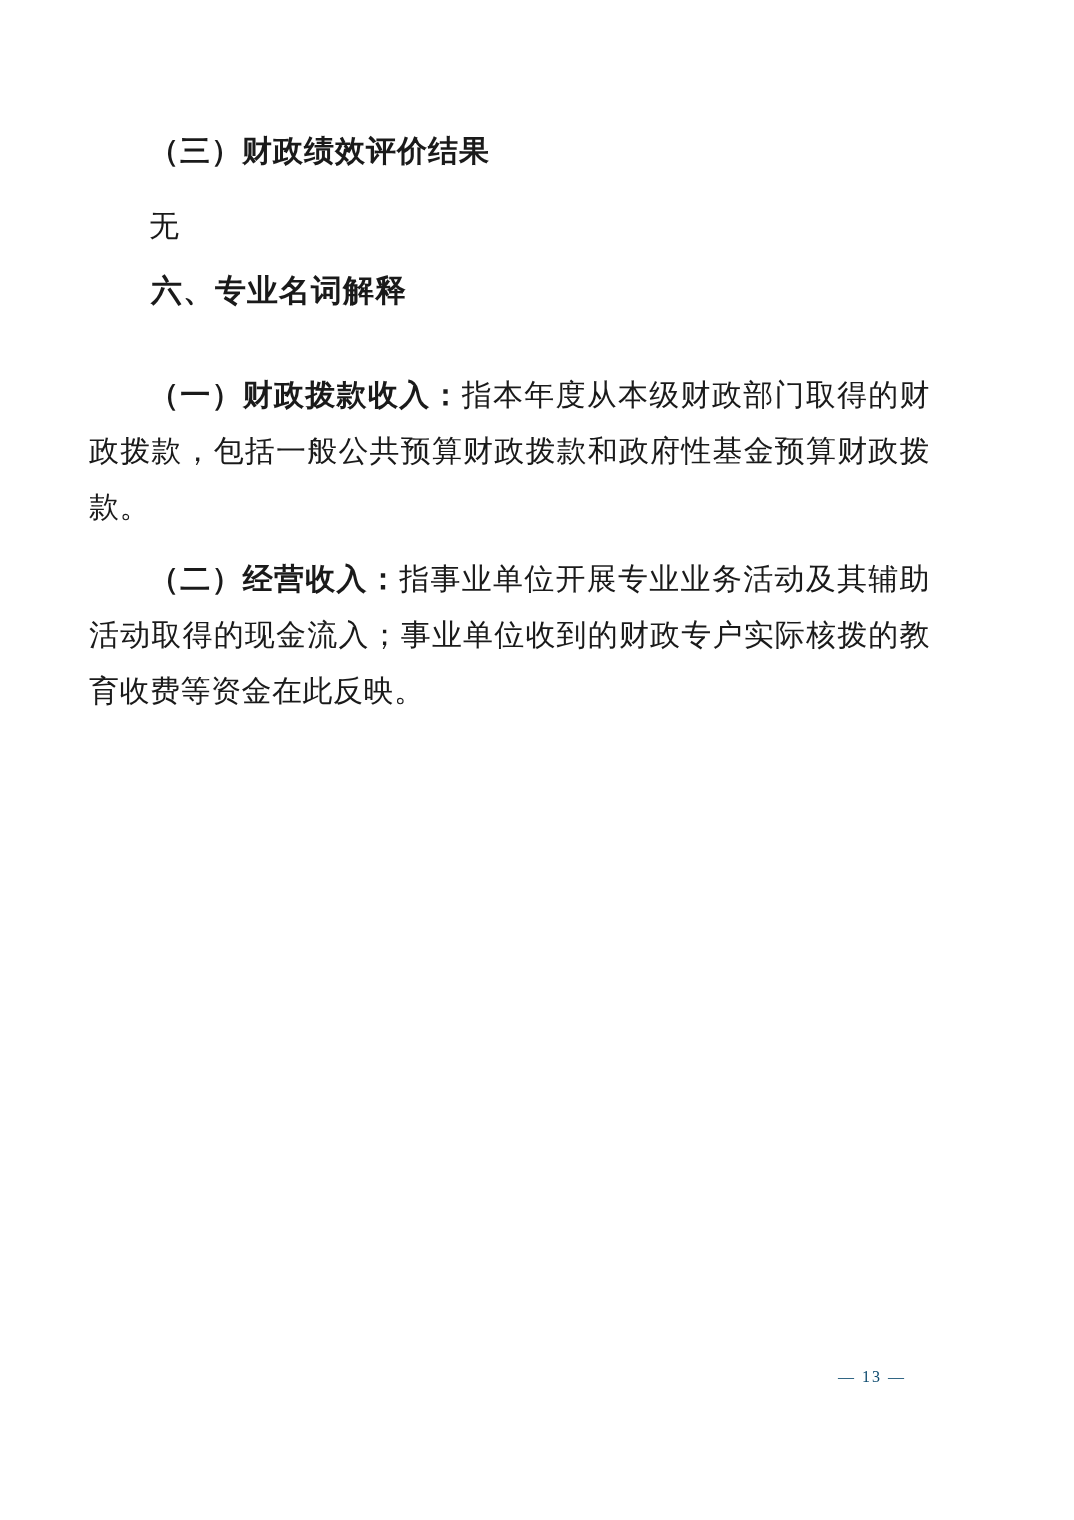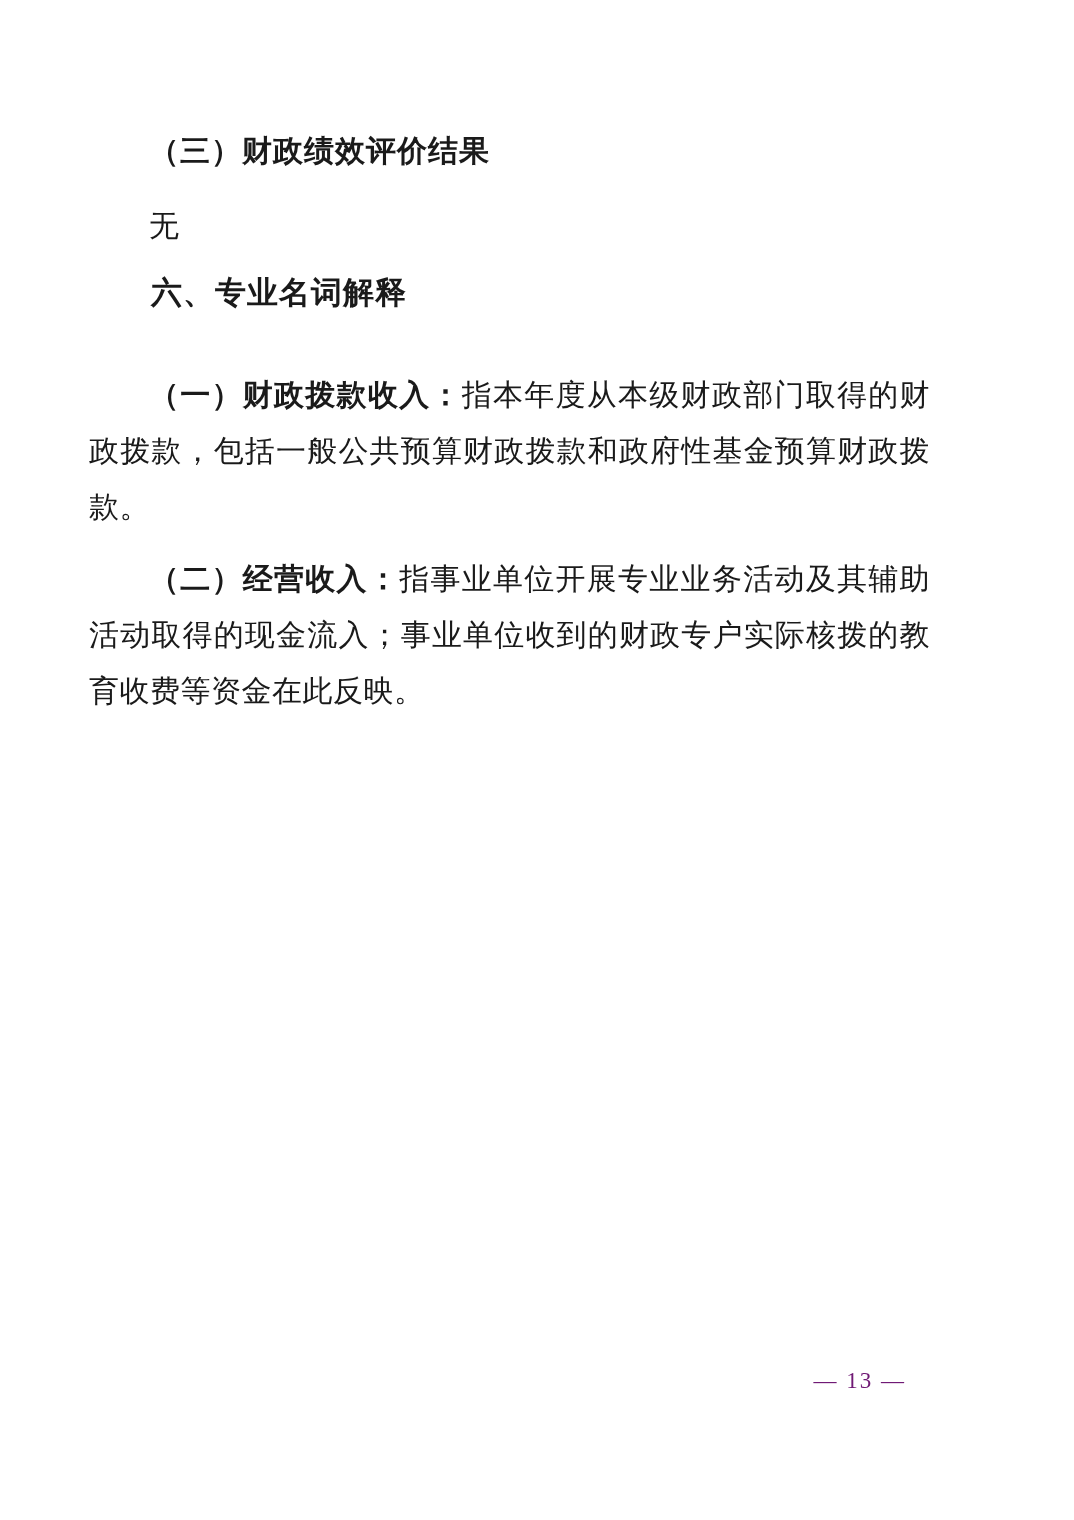--- a/index.html
+++ b/index.html
@@ -26,21 +26,21 @@
     margin-bottom: 33px;
     letter-spacing: 1px;
   }
   .none-line {
     font-size: 30px;
     line-height: 42px;
     text-indent: 2em;
     margin-bottom: 24px;
   }
   .section-heading {
-    font-family: Liberation Sans, sans-serif;
+    font-family: Liberation Mono, monospace;
     font-size: 31px;
     font-weight: 700;
     line-height: 44px;
     text-indent: 2em;
     margin-bottom: 52px;
     letter-spacing: 1px;
   }
   .para {
     font-size: 30px;
     line-height: 56px;
@@ -49,22 +49,22 @@
     margin-bottom: 16px;
     letter-spacing: 0.5px;
   }
   .para .lead {
     font-weight: 700;
   }
   .page-number {
     position: absolute;
     top: 1368px;
     right: 168px;
-    font-size: 23px;
-    color: #701a75;
+    font-size: 16px;
+    color: #0c4a6e;
     letter-spacing: 2px;
   }
 </style>
 </head>
 <body>
 
 <div class="page">
   <div class="content">
 
     <div class="sub-heading">（三）财政绩效评价结果</div>

